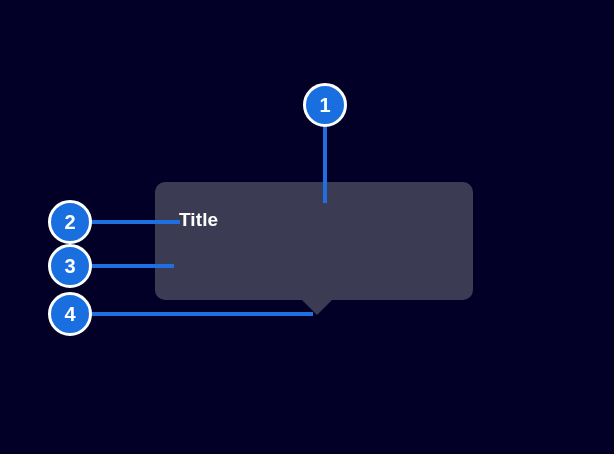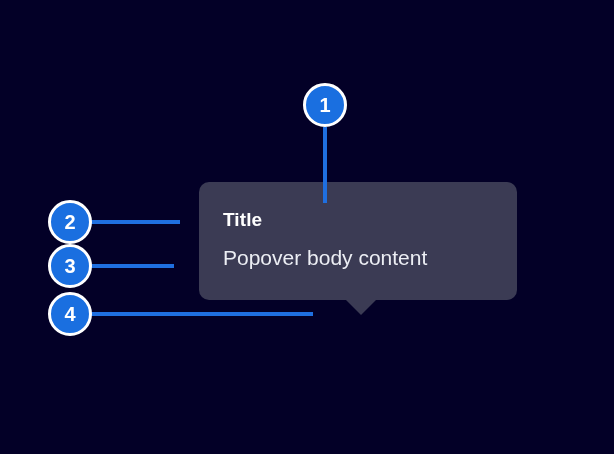--- a/index.html
+++ b/index.html
@@ -26,21 +26,20 @@
   .popover {
     position: absolute;
     left: 155px;
     top: 182px;
     width: 318px;
     height: 118px;
     background: #3b3b54;
     border-radius: 10px;
     box-sizing: border-box;
     padding: 26px 24px 0 24px;
-    margin-left: 44px;
   }
   .popover-title {
     font-size: 19px;
     font-weight: bold;
     color: #ffffff;
     line-height: 24px;
     letter-spacing: 0.1px;
     margin: 0;
     white-space: nowrap;
   }
@@ -100,21 +99,20 @@
   .conn-3 { left: 88px;  top: 264px;  width: 86px;  height: 4px;  }
   .conn-4 { left: 88px;  top: 312px;  width: 225px; height: 4px;  }
 </style>
 </head>
 <body>
 
 <div id="stage">
 
   <div class="popover">
     <div class="popover-title">Title</div>
-    <div class="popover-body">Popover body content</div>
     <div class="popover-arrow"></div>
   </div>
 
   <div class="connector connector-v conn-1"></div>
   <div class="connector connector-h conn-2"></div>
   <div class="connector connector-h conn-3"></div>
   <div class="connector connector-h conn-4"></div>
 
   <div class="badge badge-1">1</div>
   <div class="badge badge-2">2</div>

